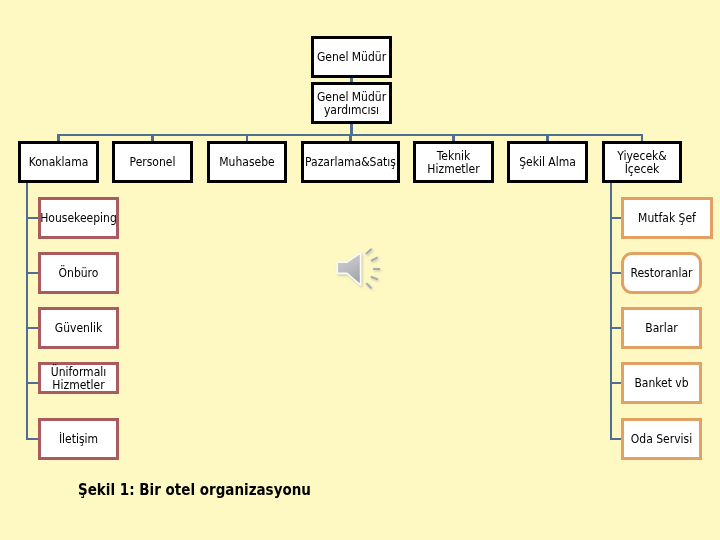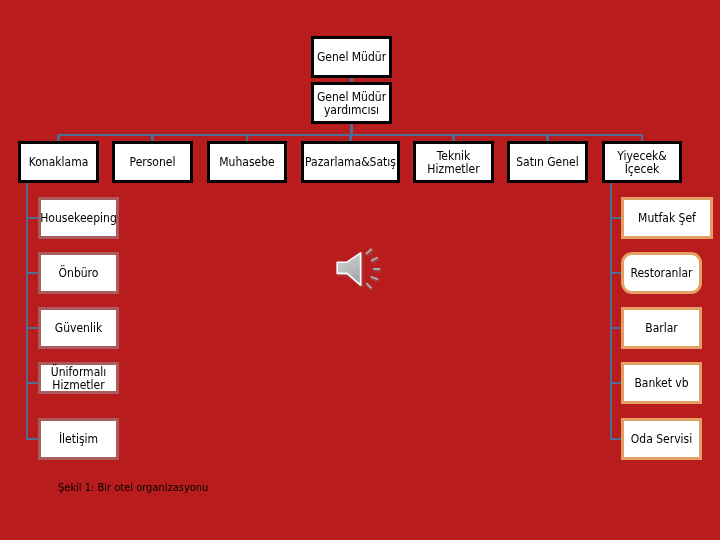--- a/index.html
+++ b/index.html
@@ -1,35 +1,35 @@
 <!DOCTYPE html>
 <html><head>
 <meta charset="utf-8">
 <title>Sekil 1</title>
 <style>
   html,body{margin:0;padding:0;background:#ffffff;}
   body{width:720px;height:540px;overflow:hidden;
        font-family:"DejaVu Sans Condensed","DejaVu Sans",sans-serif;
        -webkit-font-smoothing:antialiased;}
-  #stage{position:relative;width:720px;height:540px;background:#b91c1c;}
+  #stage{position:relative;width:720px;height:540px;background:#fef9c3;}
 
   .node{position:absolute;box-sizing:border-box;background:#ffffff;
         display:flex;align-items:center;justify-content:center;
         text-align:center;color:#000;white-space:pre-line;padding-top:2px;}
 
   .node.exec{border:3px solid #000000;font-size:12px;line-height:1.12;}
   .node > span{transform:translateZ(0);display:inline-block;}
   .node.dept{border:3px solid #000000;font-size:12px;line-height:1.12;}
   .node.left{border:3px solid #A95B5D;font-size:12px;line-height:1.12;}
   .node.right{border:3px solid #E3A063;font-size:12px;line-height:1.12;}
 
   .conn{position:absolute;background:#4E6F93;}
 
-  .caption{position:absolute;transform:translateZ(0);font-weight:normal;font-size:11px;color:#000;
-           white-space:pre;letter-spacing:0px;}
+  .caption{position:absolute;transform:translateZ(0);font-weight:bold;font-size:15px;color:#000;
+           white-space:pre;letter-spacing:0px;margin-left:20px;}
 
   .speaker{position:absolute;}
 </style>
 </head>
 <body>
 
 <div id="stage">
   <div id="connectors">
       <div class="conn" style="left: 350.4px; top: 75px; width: 2.2px; height: 9px;"></div>
       <div class="conn" style="left: 350.4px; top: 121px; width: 2.2px; height: 14.8px;"></div>
@@ -57,21 +57,21 @@
   <div id="nodes">
       <div class="node exec" style="left: 311px; top: 36px; width: 81px; height: 42px;"><span>Genel Müdür</span></div>
       <div class="node exec" style="left: 311px; top: 82px; width: 81px; height: 42px;"><span>Genel Müdür
 yardımcısı</span></div>
       <div class="node dept" style="left: 18px; top: 141px; width: 81px; height: 42px; text-align: center;"><span>Konaklama</span></div>
       <div class="node dept" style="left: 112px; top: 141px; width: 81px; height: 42px;"><span>Personel</span></div>
       <div class="node dept" style="left: 207px; top: 141px; width: 80px; height: 42px;"><span>Muhasebe</span></div>
       <div class="node dept" style="left: 301px; top: 141px; width: 99px; height: 42px;"><span>Pazarlama&amp;Satış</span></div>
       <div class="node dept" style="left: 413px; top: 141px; width: 81px; height: 42px;"><span>Teknik
 Hizmetler</span></div>
-      <div class="node dept" style="left: 507px; top: 141px; width: 81px; height: 42px;"><span>Satın Genel</span></div>
+      <div class="node dept" style="left: 507px; top: 141px; width: 81px; height: 42px;"><span>Şekil Alma</span></div>
       <div class="node dept" style="left: 602px; top: 141px; width: 80px; height: 42px;"><span>Yiyecek&amp;
 İçecek</span></div>
       <div class="node left" style="left: 38px; top: 197px; width: 81px; height: 42px;"><span>Housekeeping</span></div>
       <div class="node left" style="left: 38px; top: 252px; width: 81px; height: 42px;"><span>Önbüro</span></div>
       <div class="node left" style="left: 38px; top: 307px; width: 81px; height: 42px;"><span>Güvenlik</span></div>
       <div class="node left" style="left: 38px; top: 362px; width: 81px; height: 32px;"><span>Üniformalı
 Hizmetler</span></div>
       <div class="node left" style="left: 38px; top: 418px; width: 81px; height: 42px;"><span>İletişim</span></div>
       <div class="node right" style="left: 621px; top: 197px; width: 92px; height: 42px;"><span>Mutfak Şef</span></div>
       <div class="node right" style="left: 621px; top: 252px; width: 81px; height: 42px; border-radius: 11px;"><span>Restoranlar</span></div>

